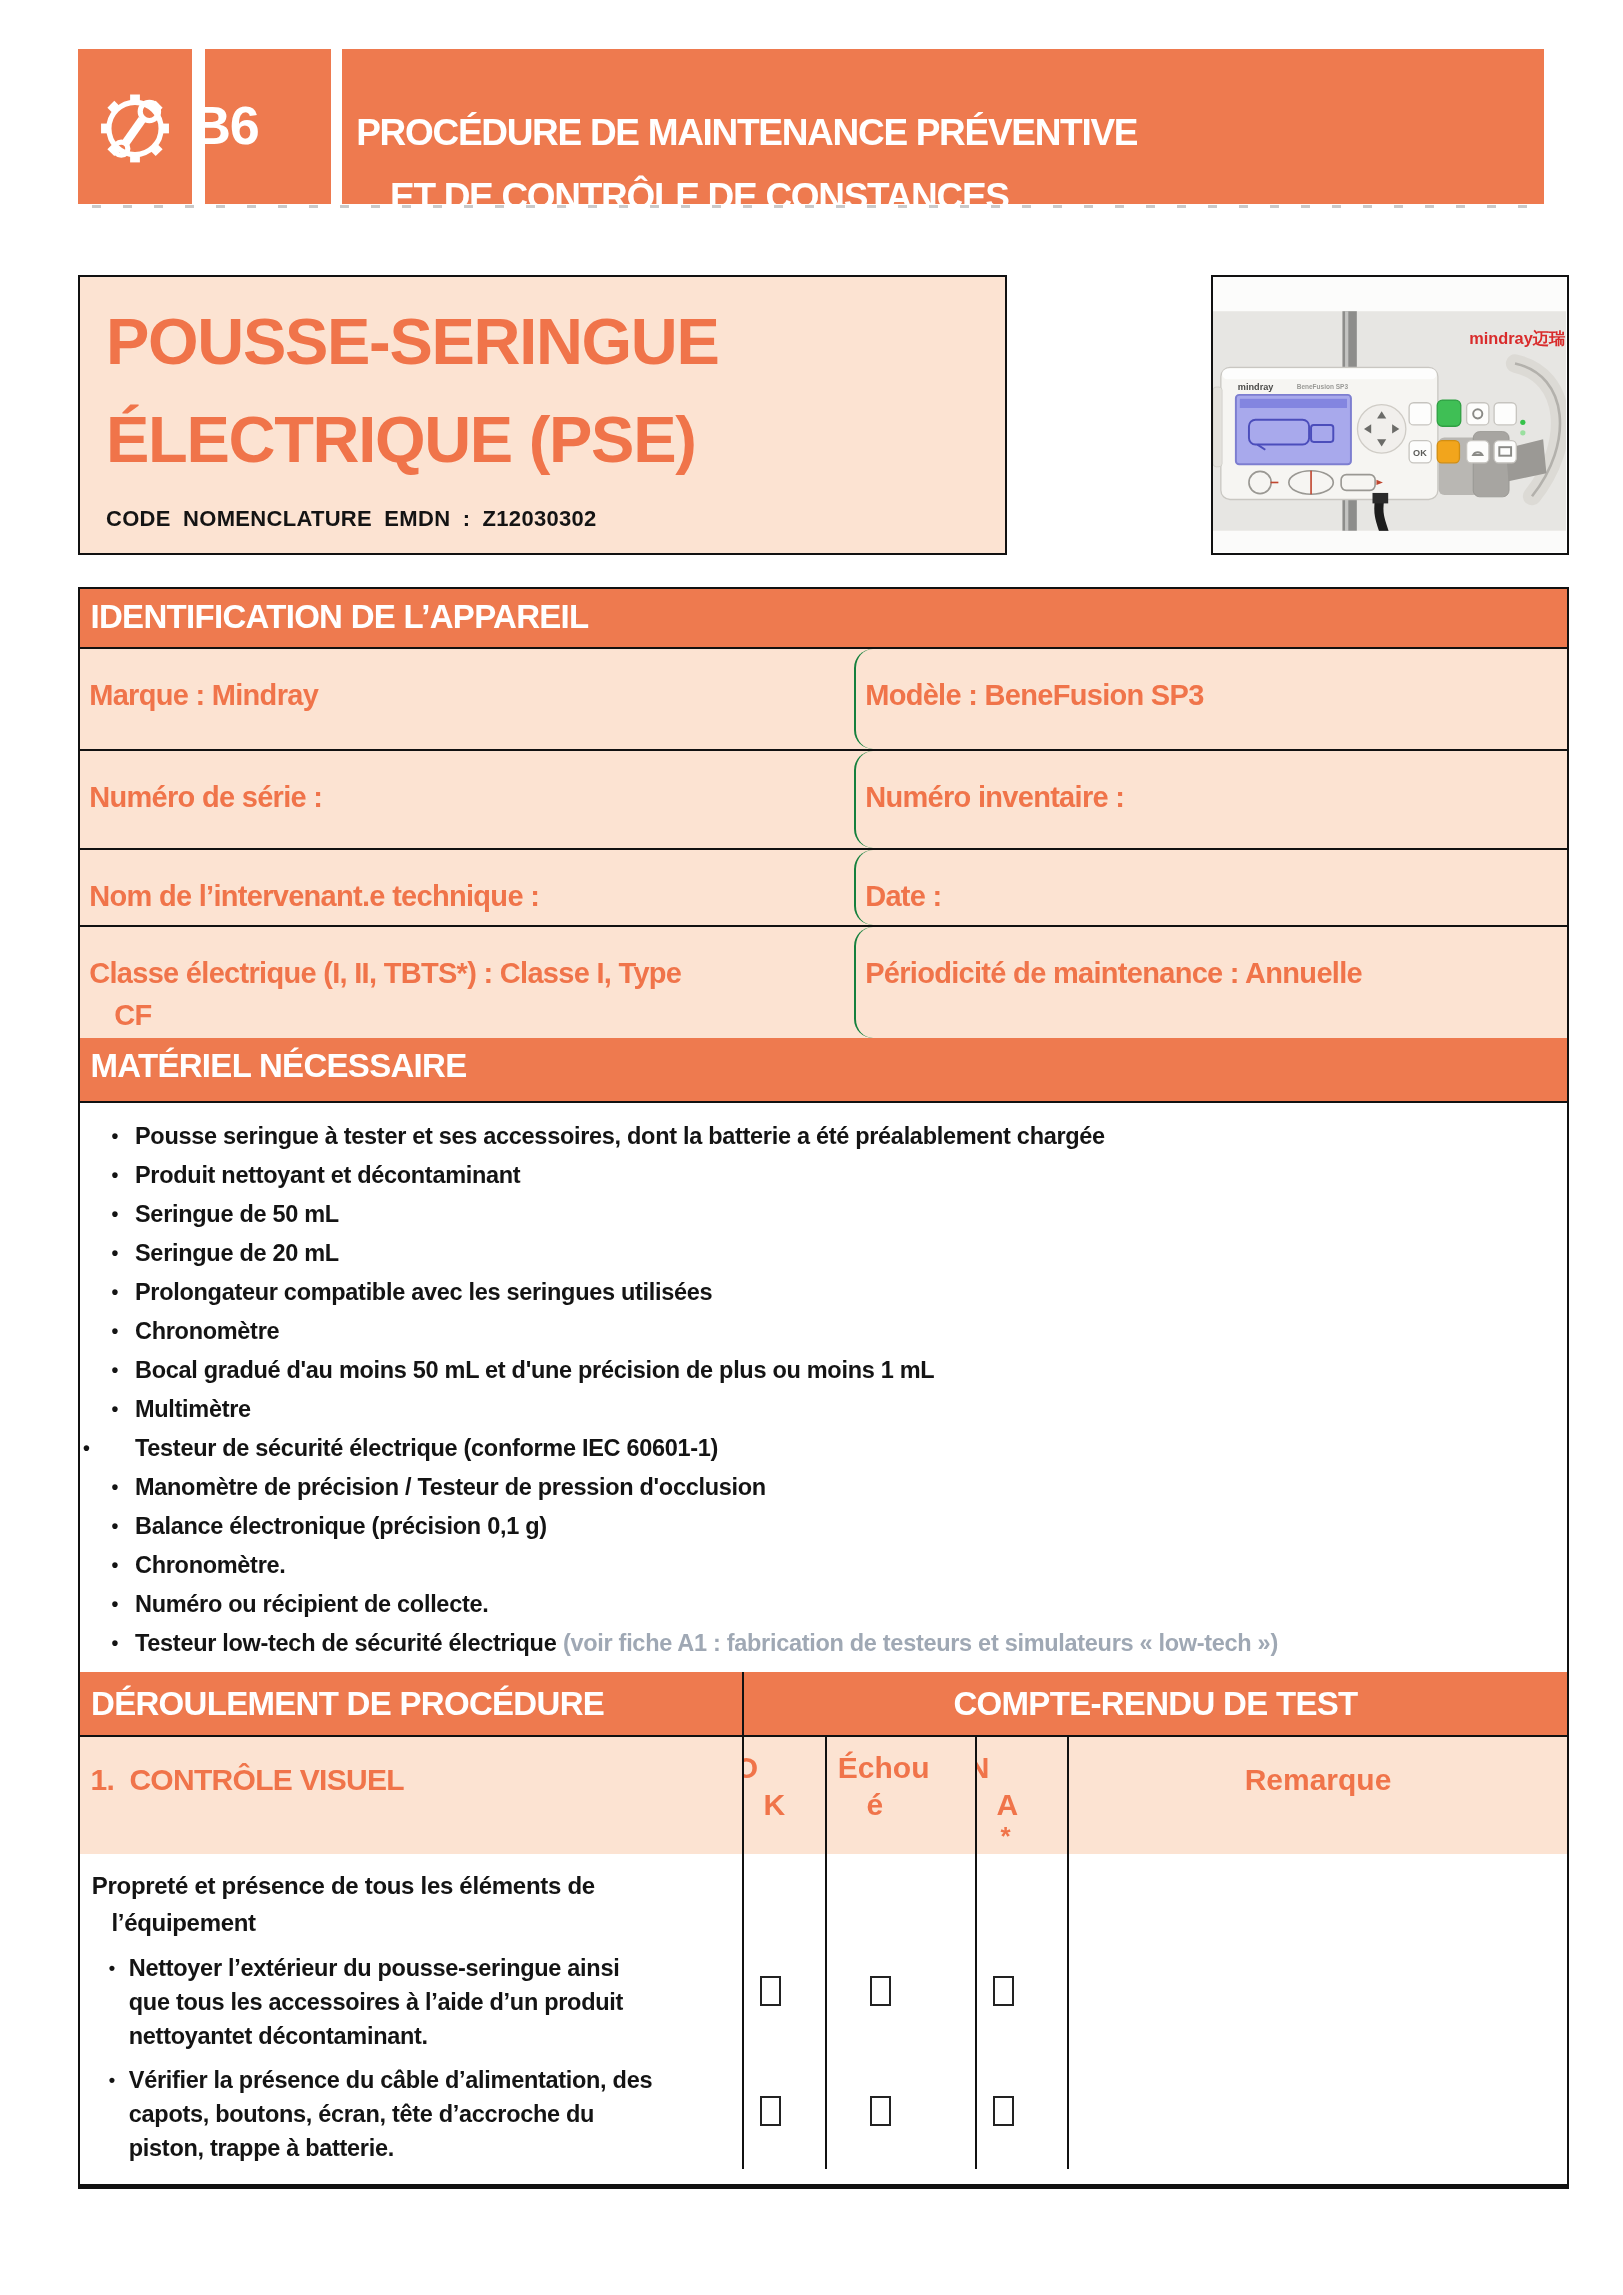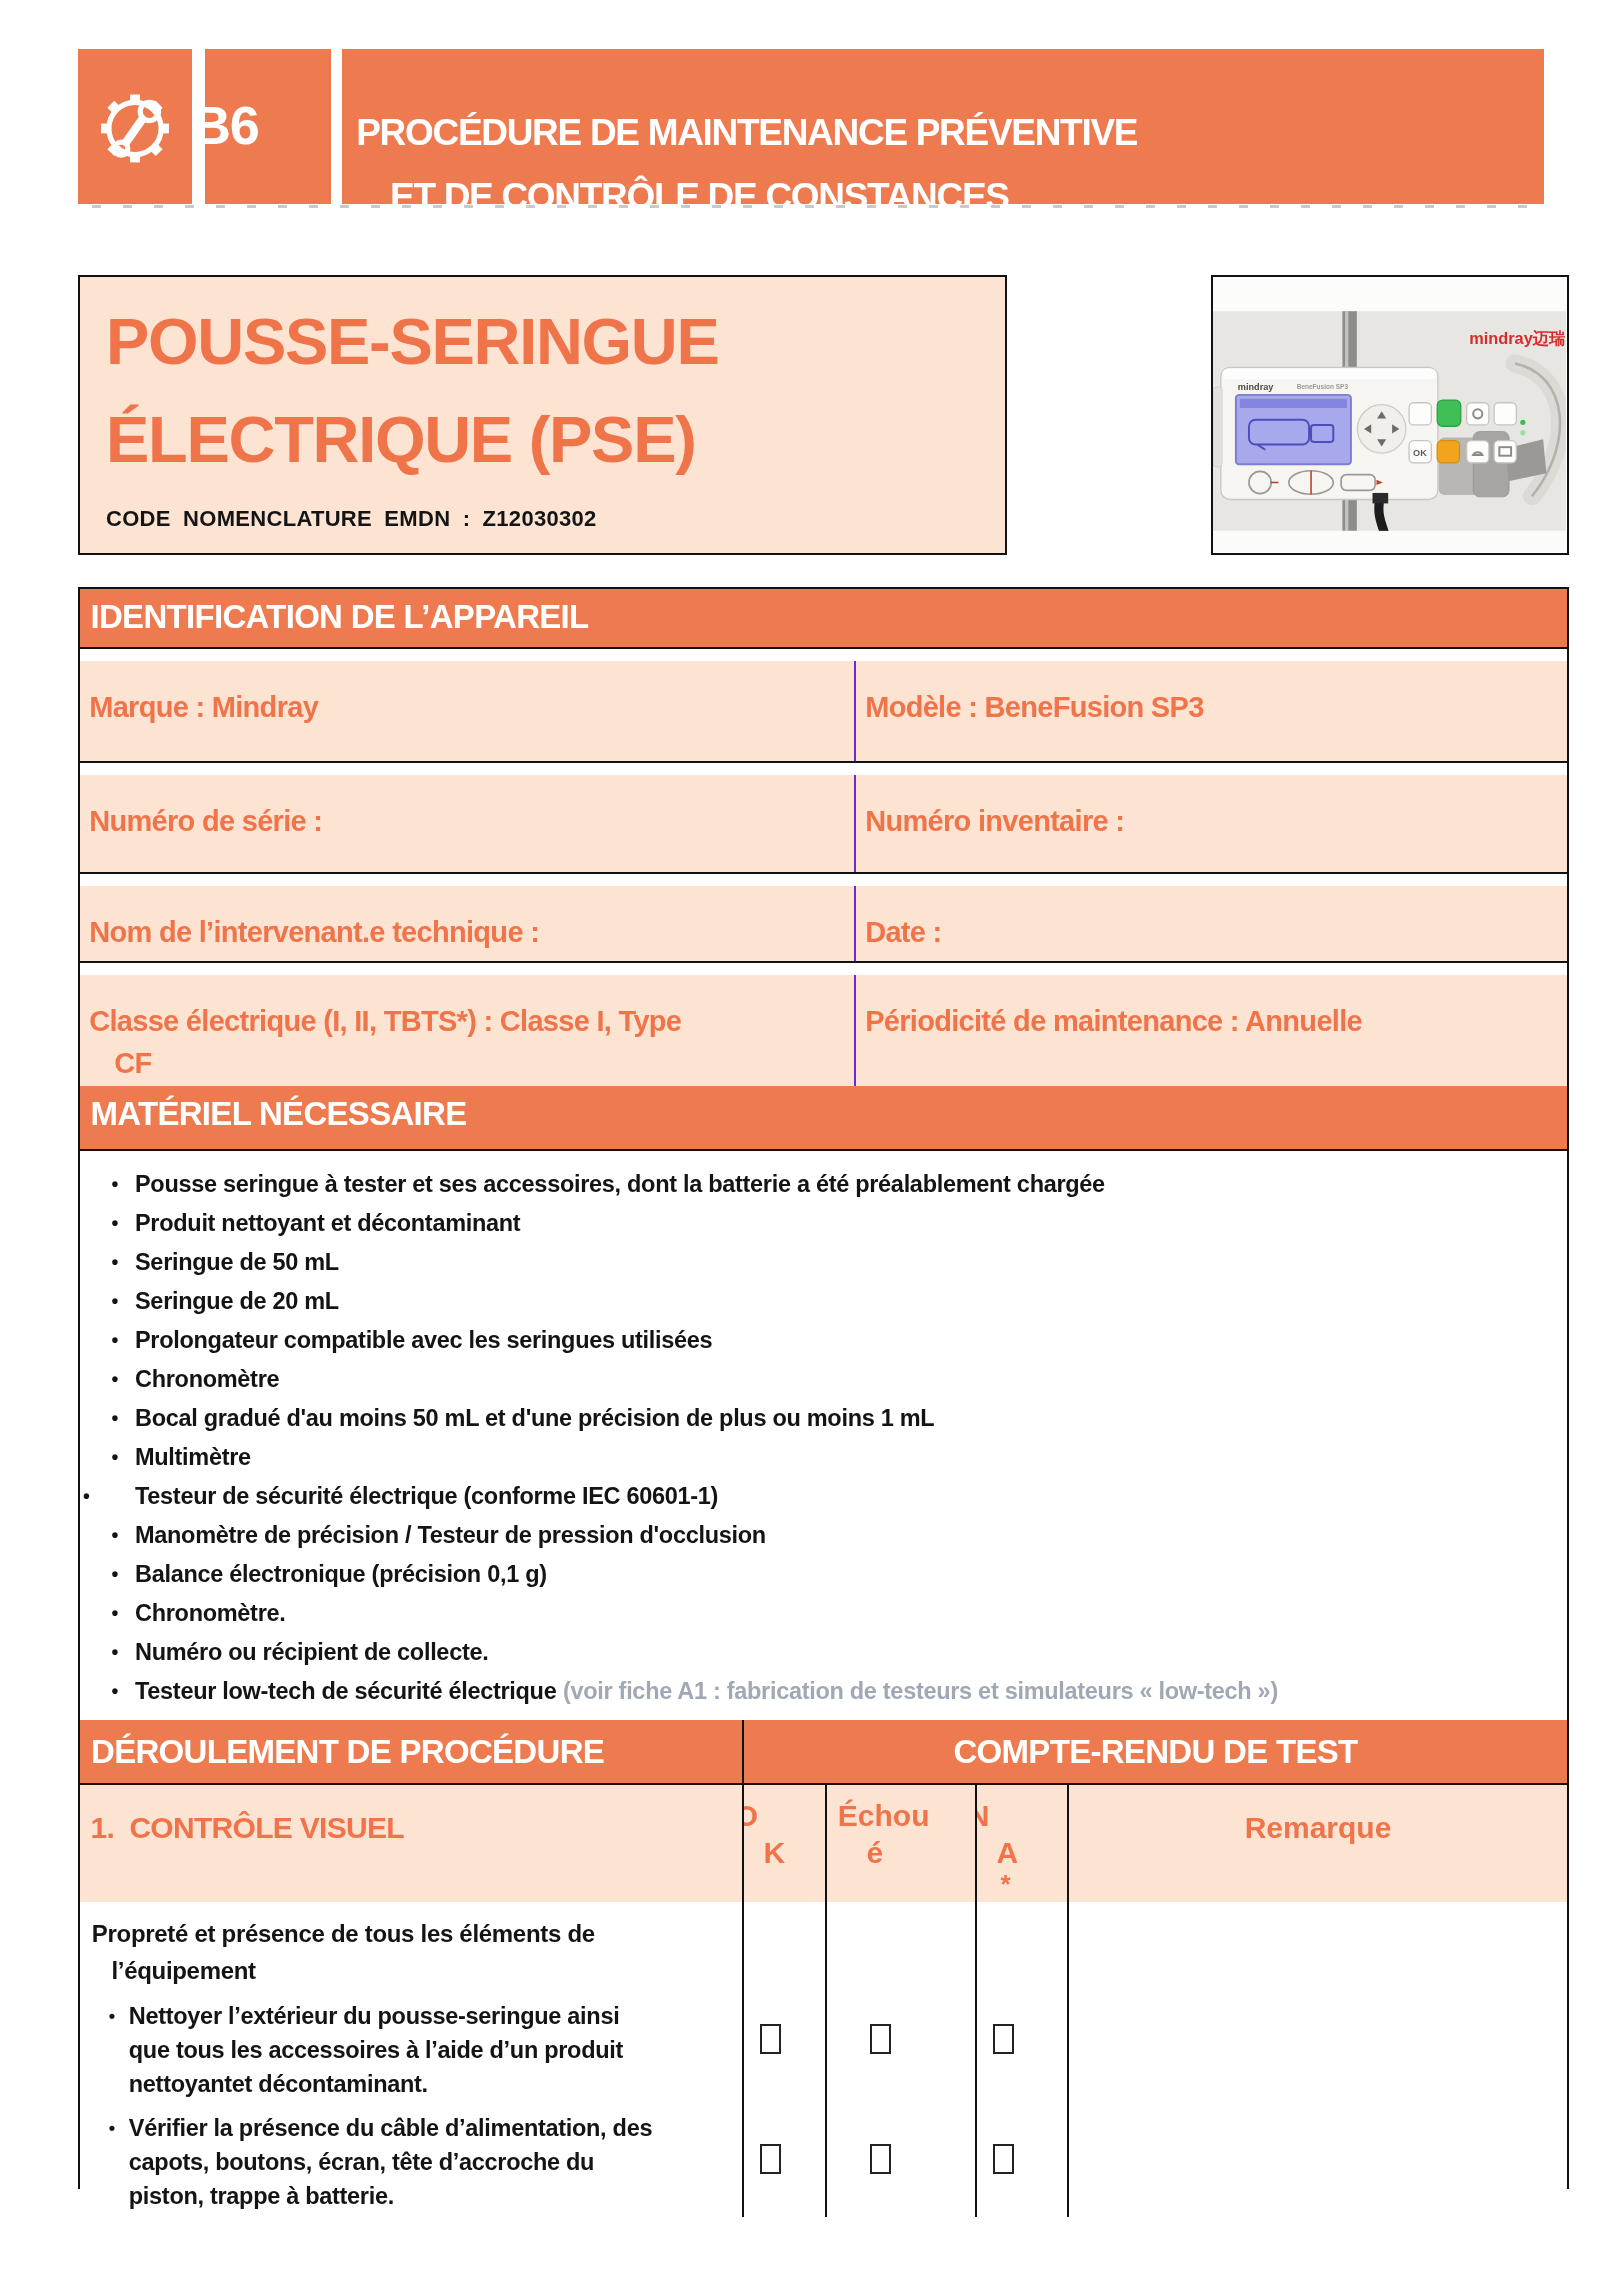--- a/index.html
+++ b/index.html
@@ -34,23 +34,23 @@
   .title-box .big{color:var(--accent-text);font-size:65px;line-height:98px;letter-spacing:-1.3px;white-space:nowrap;}
   .title-box .code{margin-top:17px;font-size:22px;letter-spacing:0.3px;word-spacing:5.9px;color:var(--ink);}
   .image-box{position:absolute;left:1211px;top:275px;width:358px;height:280px;background:#fff;border:2.6px solid #111;overflow:hidden;}
 
   
   .main-table{position:absolute;left:78px;top:587px;width:1491px;height:1602px;border:2.6px solid #111;border-bottom:5.9px solid #111;background:#fff;}
   .bar{background:var(--accent);color:#fff;font-size:33px;letter-spacing:-0.7px;padding:9.2px 0 0 10.5px;}
   .idbar{height:60px;border-bottom:2px solid #111;}
   .matbar{height:65px;border-bottom:2px solid #111;}
 
-  .idrow{position:relative;background:var(--peach);border-bottom:2px solid #111;margin-top:12px;}
+  .idrow{position:relative;background:var(--peach);border-bottom:2px solid #111;}
   .idrow .cl{position:absolute;left:0;top:0;bottom:0;width:774px;padding:25px 6.5px 0 9.2px;}
-  .idrow .cr{position:absolute;left:774px;top:0;bottom:0;right:0;border-left:2px solid #6d28d9;padding:25px 6.5px 0 9.2px;}
+  .idrow .cr{position:absolute;left:774px;top:0;bottom:0;right:0;border-left:2px solid #15803d;padding:25px 6.5px 0 9.2px;border-radius:19px;}
   .idtxt{color:var(--accent-text);font-size:29px;line-height:42px;letter-spacing:-0.7px;}
   .cfline{padding-left:25px;}
 
   .matbox{position:relative;height:569px;background:#fff;padding:14.4px 0 0 29px;}
   .mat-item{position:relative;height:39px;line-height:39px;padding-left:26px;font-size:23.5px;letter-spacing:-0.3px;white-space:nowrap;}
   .mat-item .bullet{position:absolute;left:2.6px;top:0;font-size:19.6px;}
   .mat-item.outdent .bullet{left:-26px;}
   .mat-note{color:var(--note-gray);margin-left:6.5px;}
 
   .prochdr{position:relative;height:65px;background:var(--accent);border-bottom:2px solid #111;color:#fff;}

